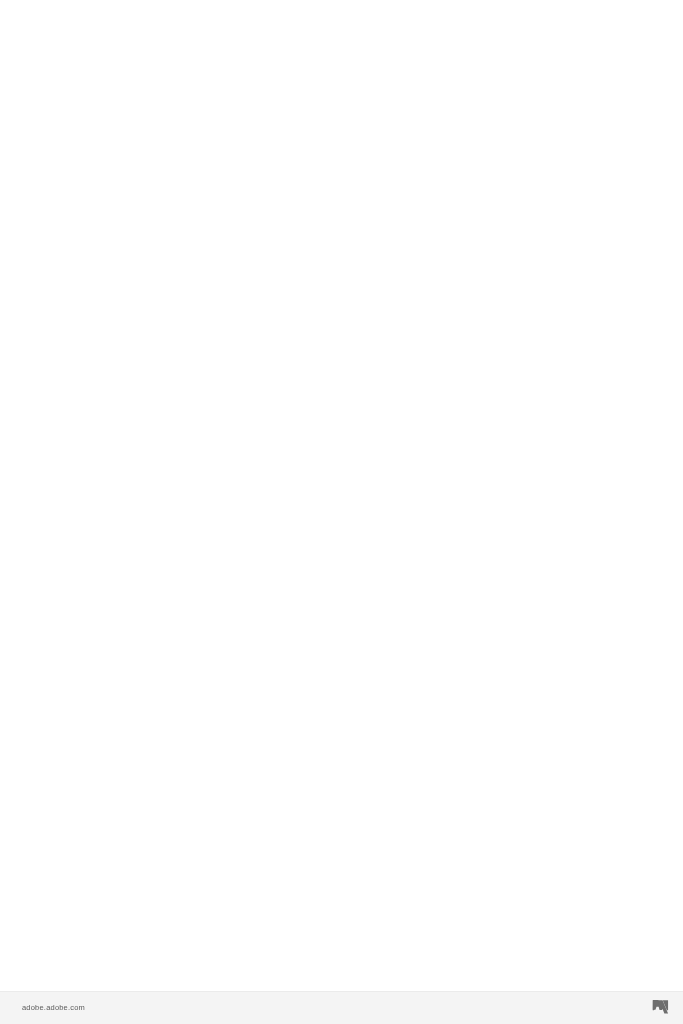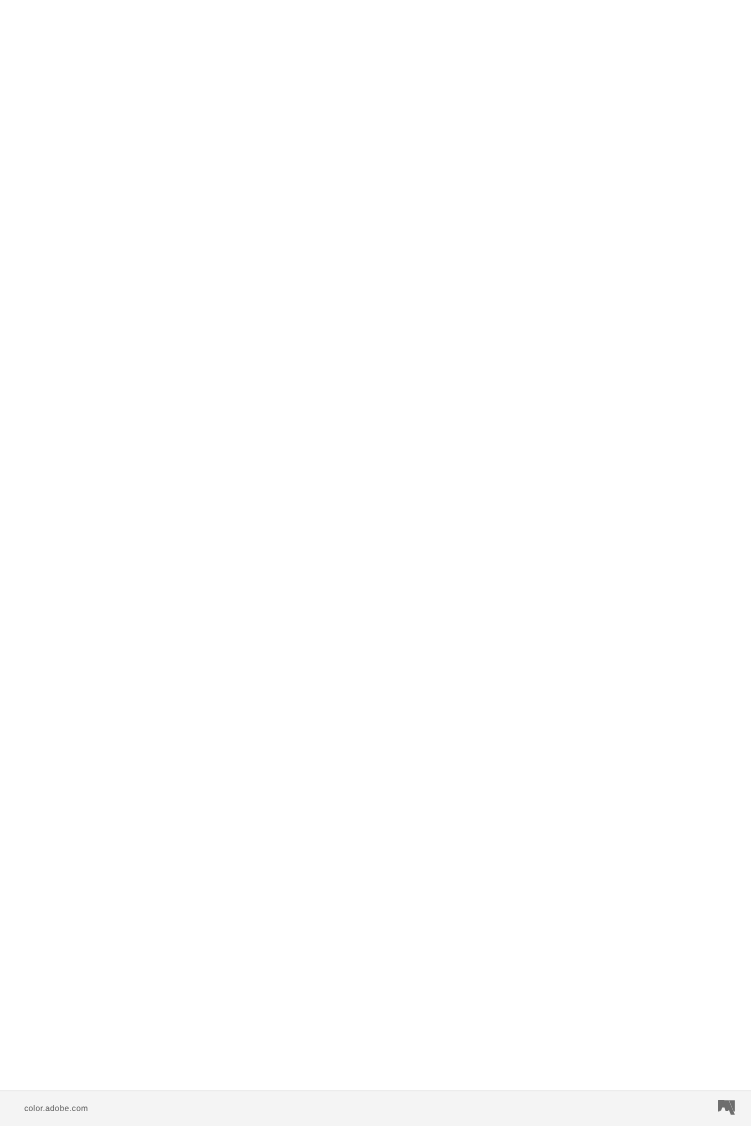--- a/index.html
+++ b/index.html
@@ -71,21 +71,21 @@
 </style>
 </head>
 <body>
 
 <div class="palette-page">
 
   <div class="swatch-row swatch-row-top"></div>
   <div class="swatch-row swatch-row-bottom"></div>
 
   <footer class="page-footer">
-    <span class="footer-url">color.adobe.com</span>
+    <span class="footer-url">adobe.adobe.com</span>
     <span class="footer-logo">
       <svg viewBox="0 0 20 19" width="17" height="16" aria-hidden="true">
         <path d="M1 0 H7.7 L12.2 11.6 H9.05 L7.7 8.0 H4.4 L6.3 3.5 L8.0 8.0 H5.3 L4.0 11.6 H0.9 Z" fill="#6E6E6E"></path>
         <path d="M0.8 0.4 H7.2 L2.2 12.3 H0.8 Z" fill="#6E6E6E"></path>
         <path d="M12.6 0.4 H19.0 L19.0 12.3 H17.6 Z" fill="#6E6E6E"></path>
         <path d="M7.5 0.4 H12.4 L19.0 16.0 H14.6 L12.6 10.9 H8.7 L10.0 7.4 L11.9 12.0 H9.1 Z" fill="#6E6E6E"></path>
       </svg>
     </span>
   </footer>
 

